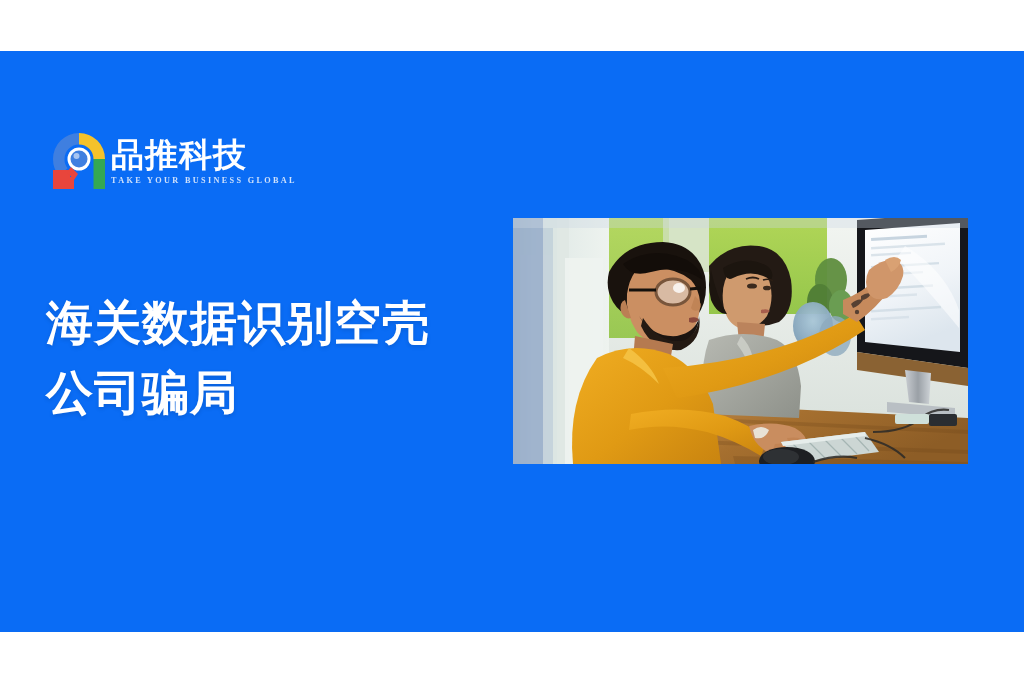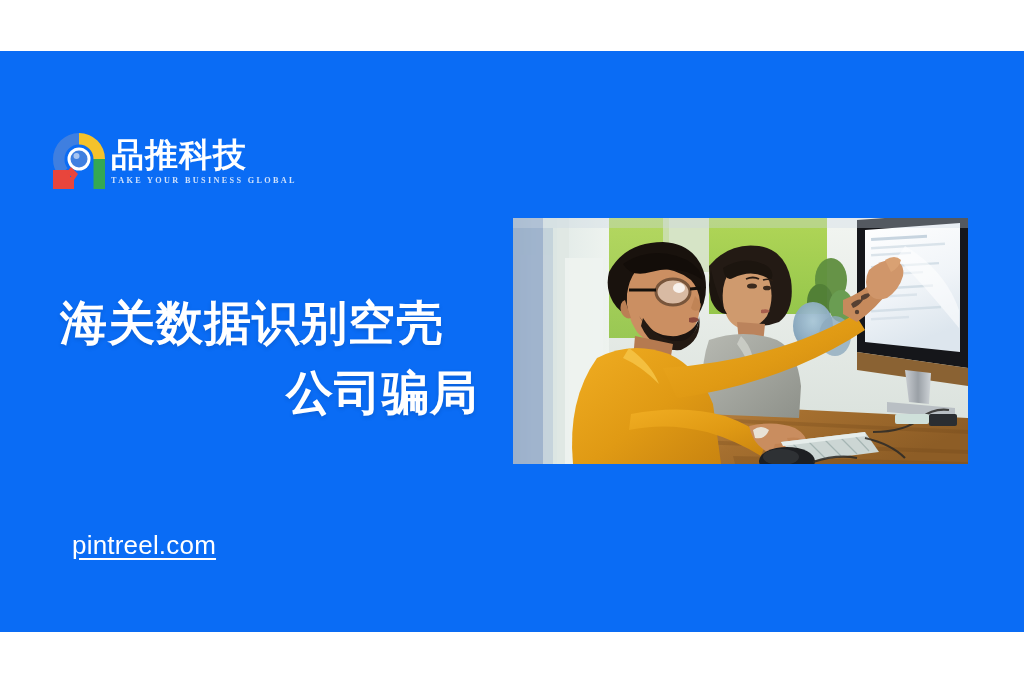--- a/index.html
+++ b/index.html
@@ -70,34 +70,34 @@
     letter-spacing: 2.35px;
     font-weight: 600;
     margin-top: 3px;
     white-space: nowrap;
     font-family: Liberation Serif, serif;
   }
 
   
   .headline {
     position: absolute;
-    left: 60px;
+    left: 46px;
     top: 288px;
     width: 418px;
     color: #ffffff;
     font-family: "DejaVu Serif", "Liberation Serif", serif;
     font-weight: 700;
     font-size: 47px;
     line-height: 70px;
     letter-spacing: 1px;
     text-align: center;
     text-shadow: 0 2px 4px rgba(0,0,0,0.12);
   }
   .headline-line-1 { display: block; text-align: left; }
-  .headline-line-2 { display: block; text-align: right; }
+  .headline-line-2 { display: block; text-align: left; }
 
   
   .site-url {
     position: absolute;
     left: 72px;
     top: 528px;
     color: #ffffff;
     font-size: 26px;
     line-height: 34px;
     font-family: "Liberation Sans", sans-serif;
@@ -154,21 +154,20 @@
       <div class="logo-cn">品推科技</div>
       <div class="logo-tagline">TAKE YOUR BUSINESS GLOBAL</div>
     </div>
   </div>
 
   <div class="headline">
     <span class="headline-line-1">海关数据识别空壳</span>
     <span class="headline-line-2">公司骗局</span>
   </div>
 
-  <div class="site-url">pintreel.com</div>
 
   <div class="photo-frame">
     <svg width="455" height="246" viewBox="0 0 455 246" xmlns="http://www.w3.org/2000/svg" role="img">
       <defs>
         <linearGradient id="gBlurLeft" x1="0" y1="0" x2="1" y2="0">
           <stop offset="0%" stop-color="#7e96b8"></stop>
           <stop offset="22%" stop-color="#b9cddc"></stop>
           <stop offset="55%" stop-color="#e4ece9"></stop>
           <stop offset="100%" stop-color="#eef3ef"></stop>
         </linearGradient>

